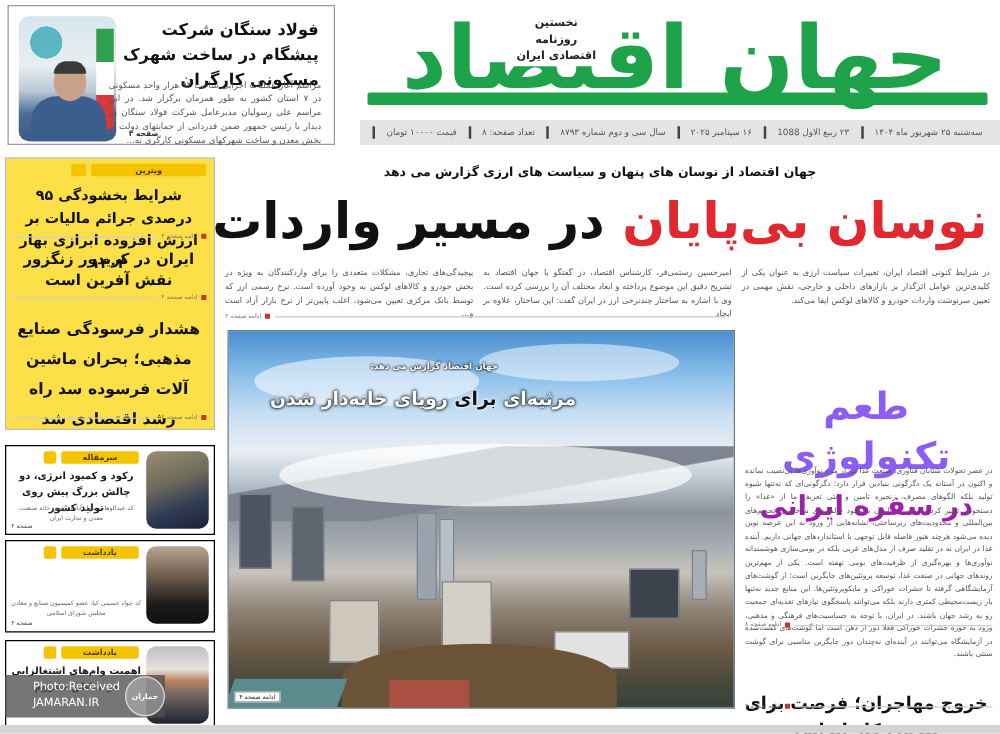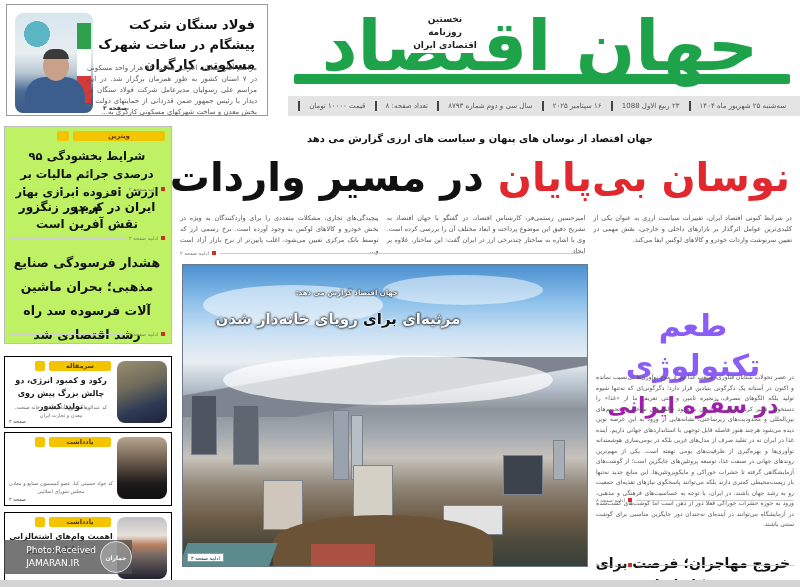--- a/index.html
+++ b/index.html
@@ -47,21 +47,21 @@
   }
   .date-bar {
     position: absolute; left: 288px; top: 96px; width: 512px; height: 20px; background: #e4e4e4;
     display: flex; flex-direction: row; align-items: center; justify-content: space-between; padding: 0 14px 0 10px;
     font-size: 7px; color: #555;
   }
   .date-bar .sep { width: 2px; height: 10px; background: #444; }
 
   
   .left-col { position: absolute; left: 4px; top: 126px; width: 168px; height: 461px; }
-  .section-box { position: absolute; left: 0; width: 168px; border: 1px solid #bdbdbd; background: #bef264; }
+  .section-box { position: absolute; left: 0; width: 168px; border: 1px solid #bdbdbd; background: #fde047; }
   .yellow-tab {
     position: absolute; top: 4px; right: 6px; height: 10px; border-radius: 2px;
     background: #f4c400; font-size: 6.5px; line-height: 10px; text-align: center; color: #4a3a00; font-weight: bold;
   }
   .yellow-tab-small { position: absolute; top: 4px; height: 10px; width: 10px; background: #f4c400; border-radius: 2px; }
   .news-headline { font-weight: bold; text-align: center; color: #111; }
   .more-link { font-size: 5px; color: #777; display: flex; align-items: center; gap: 3px; }
   .more-link .ic { width: 4px; height: 4px; background: #d0302a; display: inline-block; }
   .rule { height: 1px; background: #cfcfcf; }
 

